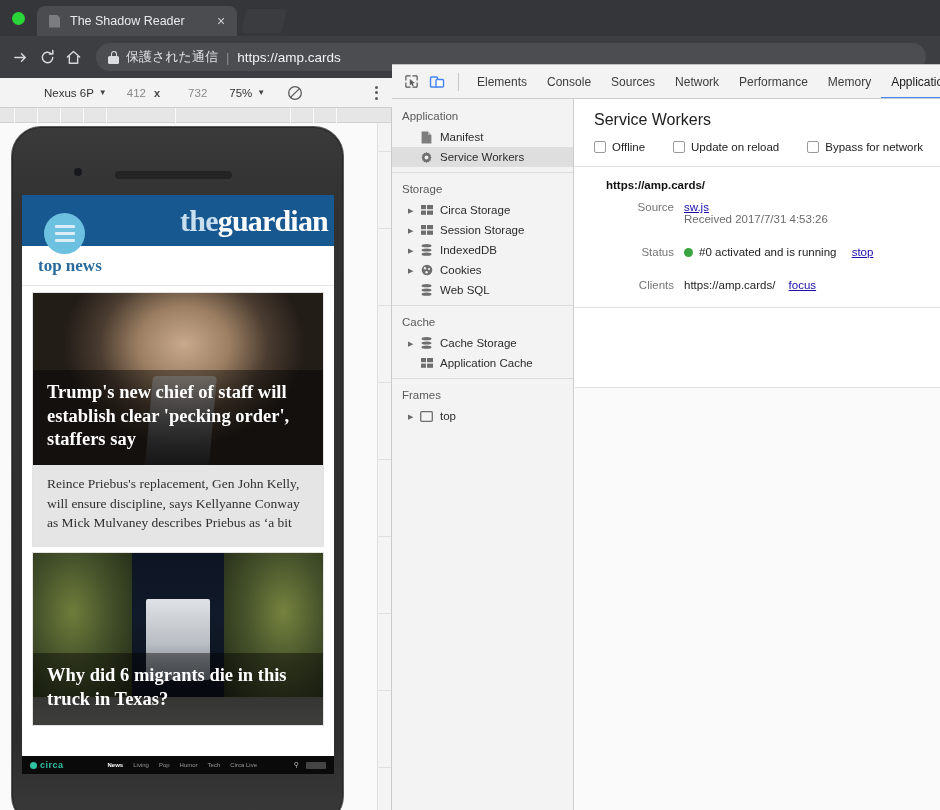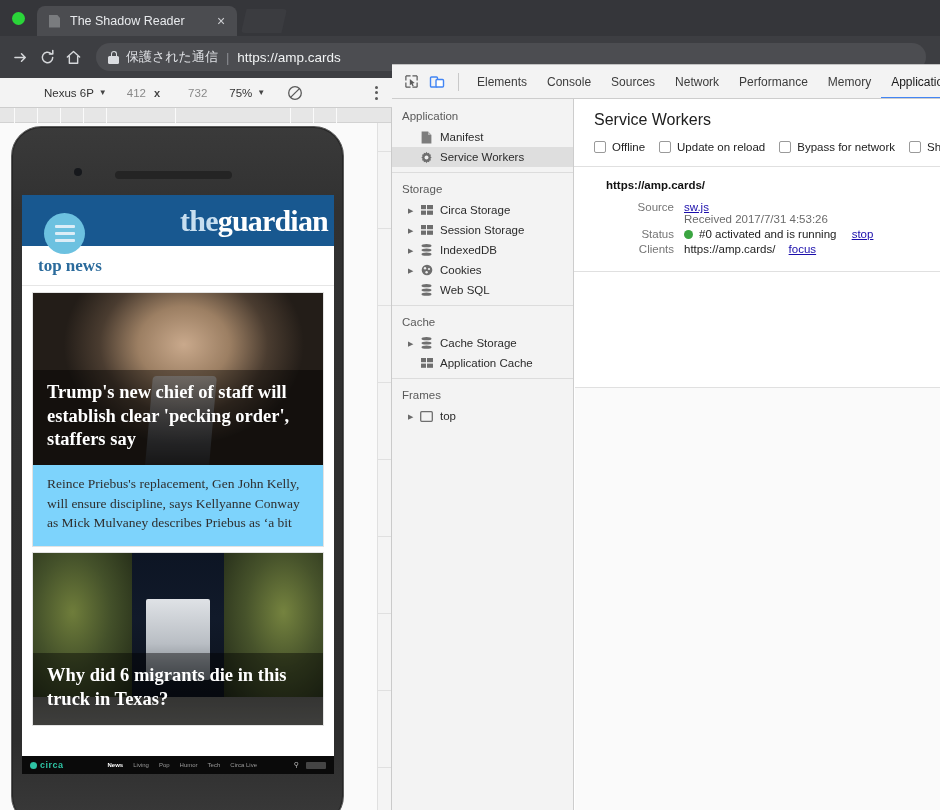--- a/index.html
+++ b/index.html
@@ -122,21 +122,21 @@
     position:absolute; left:22px; top:18px; width:41px; height:41px;
     border-radius:50%; background:#6cc1e0; display:flex; align-items:center;
     justify-content:center; flex-direction:column; gap:4px;
   }
   .g-menu i { display:block; width:20px; height:3px; background:#dcedf7; border-radius:1px; }
   .g-section {
     padding: 10px 0 9px 16px; font-family:"Liberation Serif", serif;
     font-weight: bold; font-size: 17px; color:#2b6b9c; background:#fff;
     border-bottom: 1px solid #e6e6e6;
   }
-  .card { margin: 7px 11px 0 11px; background:#7dd3fc; box-shadow: 0 0 0 1px #e3e3e3; }
+  .card { margin: 7px 11px 0 11px; background:#e5e5e5; box-shadow: 0 0 0 1px #e3e3e3; }
   .card-hero { position: relative; width:100%; height:172px; overflow:hidden; background:#2b2724; }
   .hero1 {
     background:
       radial-gradient(ellipse 120px 100px at 52% 30%, #c9a98c 0%, #9c7f63 38%, #4a3c30 70%, #231d18 100%),
       linear-gradient(180deg,#3b342c 0%, #221c17 100%);
   }
   .hero1::after{
     content:""; position:absolute; left:40%; top:48%; width:22%; height:52%;
     background: linear-gradient(180deg, #cfd4da 0%, #6a717a 60%, #2c3036 100%);
     transform: skewX(-5deg); opacity:.55; border-radius: 4px 4px 0 0;
@@ -222,29 +222,29 @@
   .arrow {
     width: 10px; flex: 0 0 auto; color:#6b6b6b; font-size: 7px; line-height:1;
     margin-right: 1px;
   }
   .arrow.blank { color: transparent; }
   .ticon { width: 15px; height:14px; flex:0 0 auto; margin-right:6px; display:flex;align-items:center;justify-content:center;}
   .tlabel { white-space: nowrap; }
 
   .dt-main { flex: 1 1 auto; background: #fff; padding: 12px 0 0 20px; overflow: hidden; }
   .sw-title { font-size: 16px; color: #202020; font-weight: normal; margin-bottom: 12px; }
-  .sw-opts { display: flex; align-items: center; gap: 14px; white-space: nowrap; }
+  .sw-opts { display: flex; align-items: center; gap: 28px; white-space: nowrap; }
   .opt { display: flex; align-items: center; font-size: 11.5px; color: #222; }
   .cbx {
     width: 12px; height: 12px; border: 1px solid #9a9a9a; border-radius: 2px;
     background: #fff; margin-right: 6px; flex:0 0 auto;
   }
   .sw-rule { height:1px; background:#e0e0e0; margin: 13px 0 0 -20px; width: 366px; }
   .sw-origin { font-size: 11.5px; color: #111; font-weight: bold; margin: 12px 0 10px 12px; }
-  .sw-grid { display: grid; grid-template-columns: 90px 1fr; row-gap: 3px; font-size: 11.5px; }
+  .sw-grid { display: grid; grid-template-columns: 90px 1fr; row-gap: 21px; font-size: 11.5px; }
   .sw-lbl { color: #757575; text-align: right; padding-right: 10px; }
   .sw-val { color: #222; }
   .lnk { color: #1a0dab; text-decoration: underline; }
   .dim { color: #6b6b6b; }
   .dot-green { width:9px;height:9px;border-radius:50%;background:#3aa540; display:inline-block; margin-right:6px; vertical-align:-1px;}
   .sw-rule2 { height:1px; background:#e0e0e0; margin-top: 16px; margin-left:-20px; width: 366px; }
   .bottom-fill { position:absolute; left:183px; top:322px; width:365px; height:424px; background:#fafafa; border-top:1px solid #e0e0e0;}
 </style>
 </head>
 <body>

